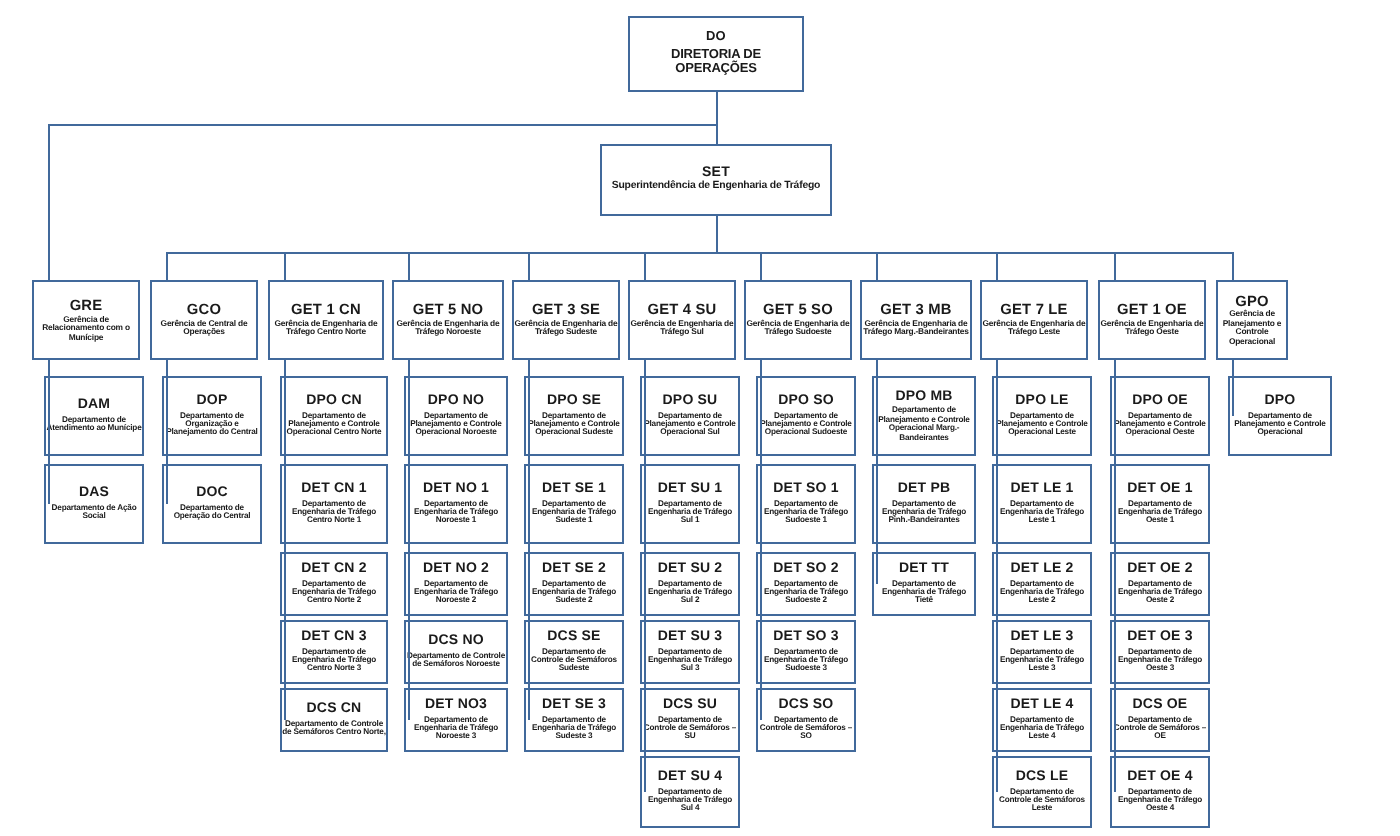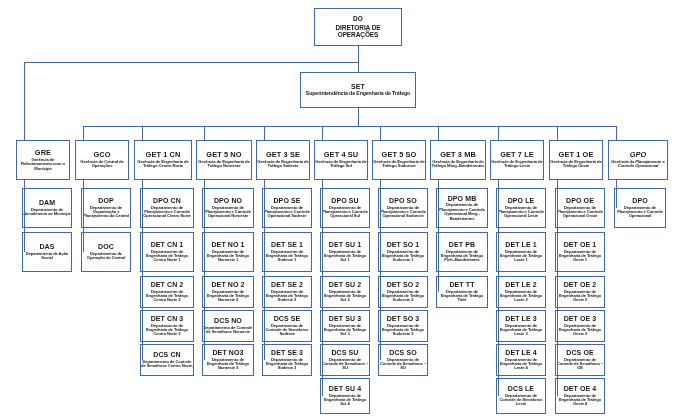--- a/index.html
+++ b/index.html
@@ -347,21 +347,21 @@
       <div class="code">DCS OE</div>
       <div class="desc">Departamento de Controle de Semáforos – OE</div>
     </div>
     <div class="ln h" style="left: 557px; top: 360px;"></div>
     <div class="node tier-dep" style="left: 555px; top: 378px; width: 50px; height: 36px;">
       <div class="code">DET OE 4</div>
       <div class="desc">Departamento de Engenharia de Tráfego Oeste 4</div>
     </div>
     <div class="ln h" style="left: 557px; top: 396px;"></div>
     <div class="ln v" style="left: 557px; top: 180px; height: 216px;"></div>
-    <div class="node tier-ger" style="left: 608px; top: 140px; width: 60px; height: 40px; font-style: italic;">
+    <div class="node tier-ger" style="left: 608px; top: 140px; width: 36px; height: 40px;">
       <div class="code">GPO</div>
       <div class="desc">Gerência de Planejamento e Controle  Operacional</div>
     </div>
     <div class="ln v" style="left: 616px; top: 126px; height: 14px;"></div>
     <div class="node tier-dep" style="left: 614px; top: 188px; width: 52px; height: 40px;">
       <div class="code">DPO</div>
       <div class="desc">Departamento de Planejamento e Controle Operacional</div>
     </div>
     <div class="ln h" style="left: 616px; top: 208px;"></div>
     <div class="ln v" style="left: 616px; top: 180px; height: 28px;"></div>

